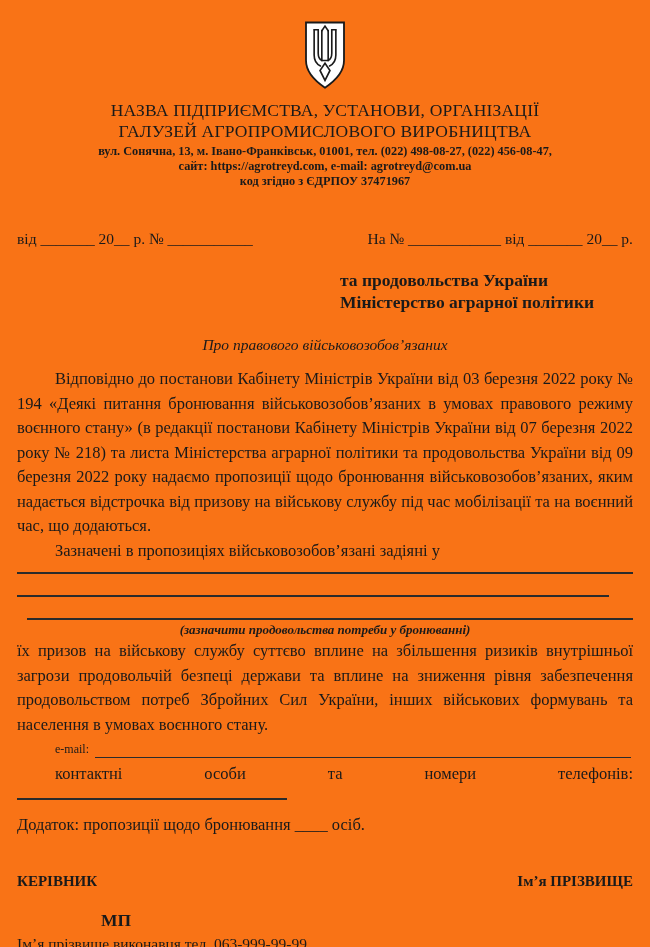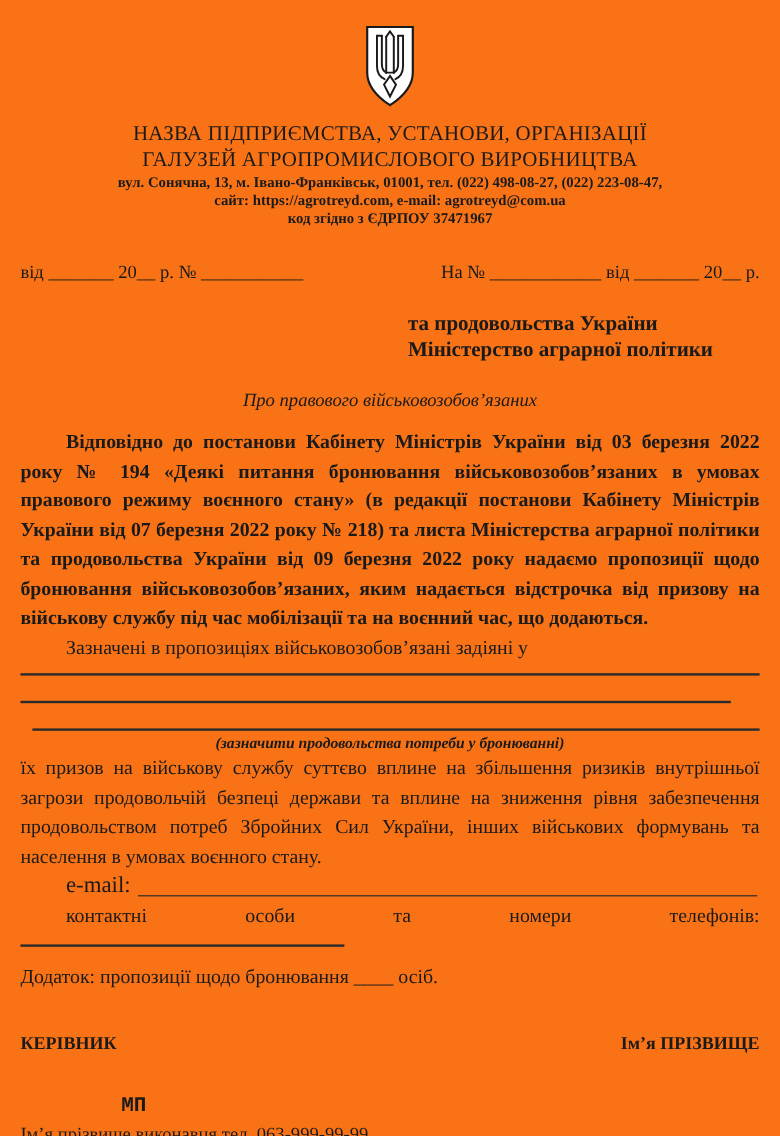--- a/index.html
+++ b/index.html
@@ -5,37 +5,37 @@
   * { box-sizing: border-box; margin: 0; padding: 0; }
   html, body { background: #ffffff; }
   body { font-family: "Liberation Serif", "DejaVu Serif", serif; color: #1a1a1a; }
   .page {
     width: 650px; height: 947px; margin: 0 auto; background: #f97316;
     padding: 18px 17px 0 17px; overflow: hidden; outline: 1px solid #ececec;
   }
   .emblem-wrap { display: flex; justify-content: center; }
   .org-name { text-align: center; font-size: 17.5px; line-height: 21px; letter-spacing: 0.2px; margin-top: 2px; }
   .addr-block { text-align: center; font-weight: bold; font-size: 12.3px; line-height: 15px; margin-top: 2px; }
-  .ref-row { display: flex; justify-content: space-between; margin-top: 28px; font-size: 15.5px; line-height: 20px; gap: 28px; }
+  .ref-row { display: flex; justify-content: space-between; margin-top: 40px; font-size: 15.5px; line-height: 20px; gap: 28px; }
   .addressee { margin-top: 20px; margin-left: 323px; font-weight: bold; font-size: 17.5px; line-height: 22px; }
   .subject { margin-top: 22px; text-align: center; font-style: italic; font-size: 15.5px; line-height: 20px; }
   .bt { font-size: 16.5px; line-height: 24.5px; text-align: justify; }
   .indent { text-indent: 38px; }
-  .p1 { margin-top: 12px; font-weight: bold; }
+  .p1 { margin-top: 12px; }
   .fill-line-1 { height: 11px; border-bottom: 2px solid #2b2b2b; }
   .fill-line-2 { height: 23px; border-bottom: 2px solid #2b2b2b; margin-right: 24px; }
   .fill-line-3 { height: 23px; border-bottom: 2px solid #2b2b2b; margin-left: 10px; }
   .fill-caption { text-align: center; font-size: 13px; font-style: italic; font-weight: bold; line-height: 18px; margin-top: 1px; }
-  .email-row { display: flex; align-items: flex-end; padding-left: 38px; font-size: 19px; line-height: 24.5px; }
+  .email-row { display: flex; align-items: flex-end; padding-left: 38px; font-size: 12px; line-height: 24.5px; }
   .email-uline { flex: 1; border-bottom: 1.4px solid #2b2b2b; margin: 0 2px 4px 6px; }
   .contacts-line { padding-left: 38px; font-size: 16.5px; line-height: 24.5px; text-align: justify; text-align-last: justify; }
   .contact-fill { width: 270px; height: 14px; border-bottom: 2px solid #2b2b2b; }
   .attachment { margin-top: 14px; font-size: 16.5px; line-height: 22px; }
   .sig-row { display: flex; justify-content: space-between; margin-top: 34px; font-weight: bold; font-size: 15px; line-height: 22px; }
-  .stamp { margin-top: 30px; margin-left: 84px; font-weight: bold; font-size: 17.5px; line-height: 22px; font-family: Liberation Mono, monospace; }
+  .stamp { margin-top: 17px; margin-left: 84px; font-weight: bold; font-size: 17.5px; line-height: 22px; }
   .executor { margin-top: 3px; font-size: 15.5px; line-height: 20px; }
 </style>
 </head>
 <body>
 
 <div class="page">
 
   <div class="emblem-wrap">
     <span>
       <svg width="66" height="76" viewBox="0 0 72 84" fill="none" xmlns="http://www.w3.org/2000/svg">
@@ -56,21 +56,21 @@
       </svg>
     </span>
   </div>
 
   <div class="org-name">
     <div>НАЗВА ПІДПРИЄМСТВА, УСТАНОВИ, ОРГАНІЗАЦІЇ</div>
     <div>ГАЛУЗЕЙ АГРОПРОМИСЛОВОГО ВИРОБНИЦТВА</div>
   </div>
 
   <div class="addr-block">
-    <div>вул. Сонячна, 13, м. Івано-Франківськ, 01001, тел. (022) 498-08-27, (022) 223-08-47,</div>
+    <div>вул. Сонячна, 13, м. Івано-Франківськ, 01001, тел. (022) 498-08-27, (022) 456-08-47,</div>
     <div>сайт: https://agrotreyd.com, e-mail: agrotreyd@com.ua</div>
     <div>код згідно з ЄДРПОУ 37471967</div>
   </div>
 
   <div class="ref-row">
     <span>від _______ 20__ р. № ___________</span>
     <span>На № ____________ від _______ 20__ р.</span>
   </div>
 
   <div class="addressee">

